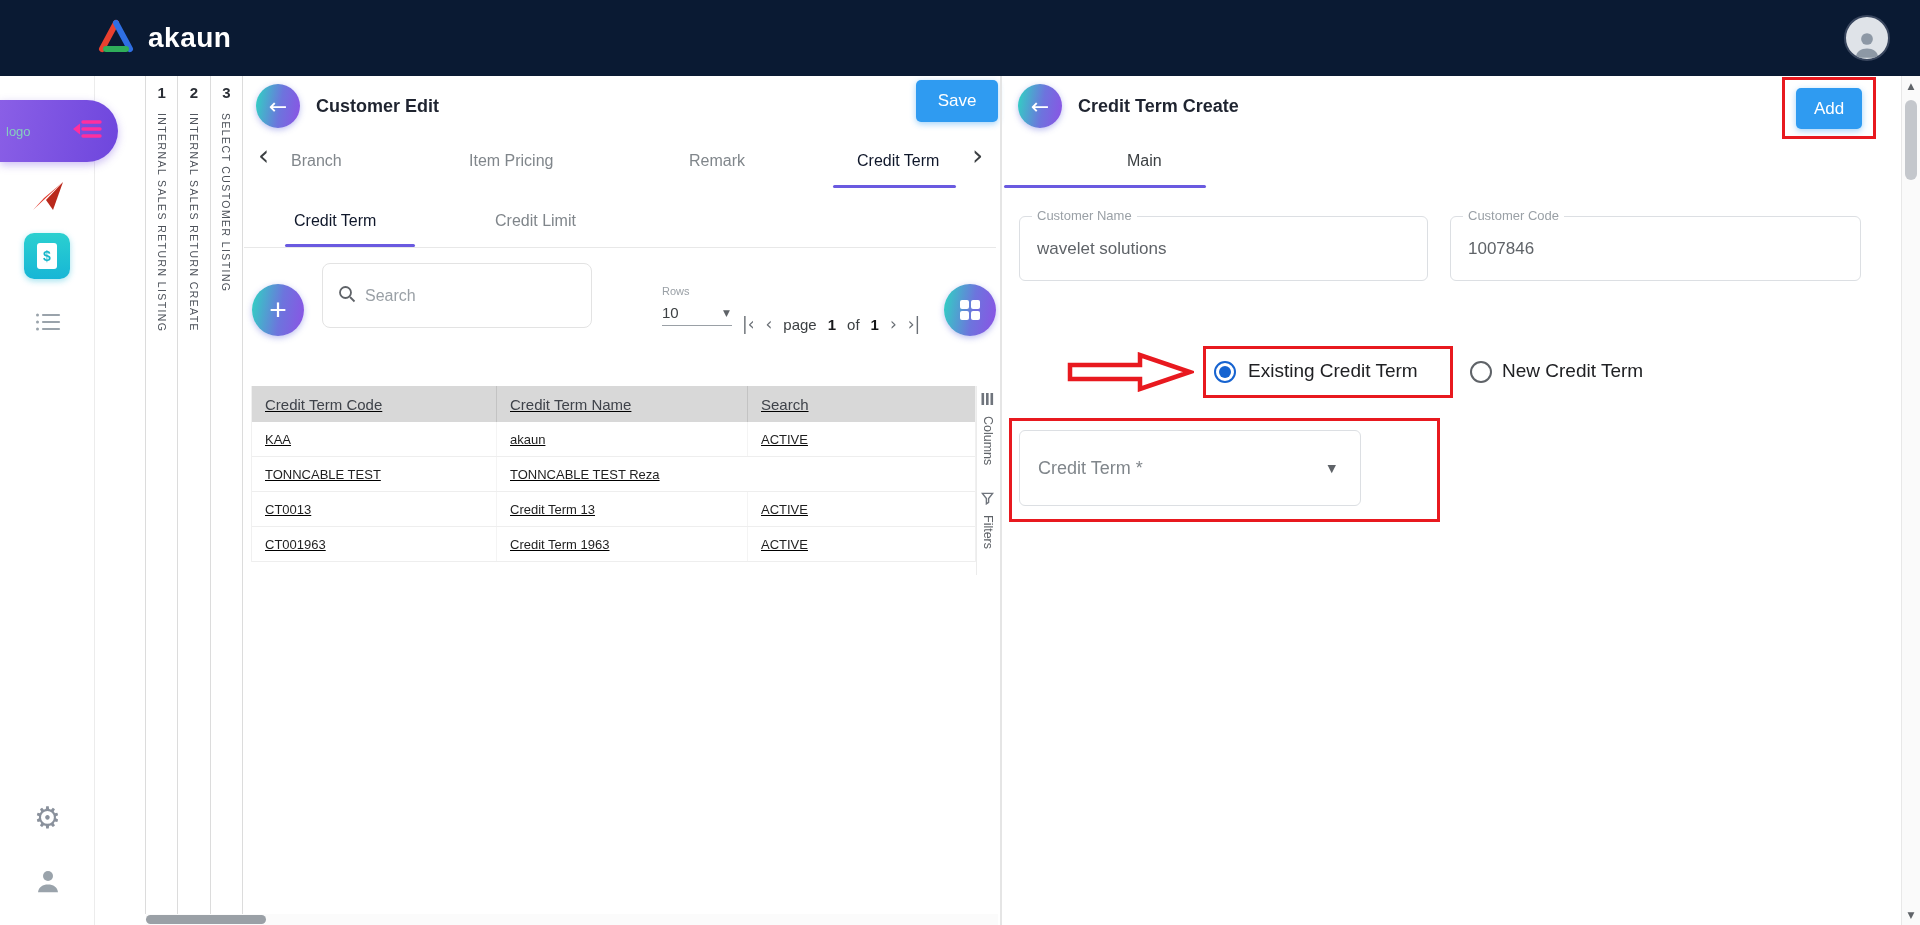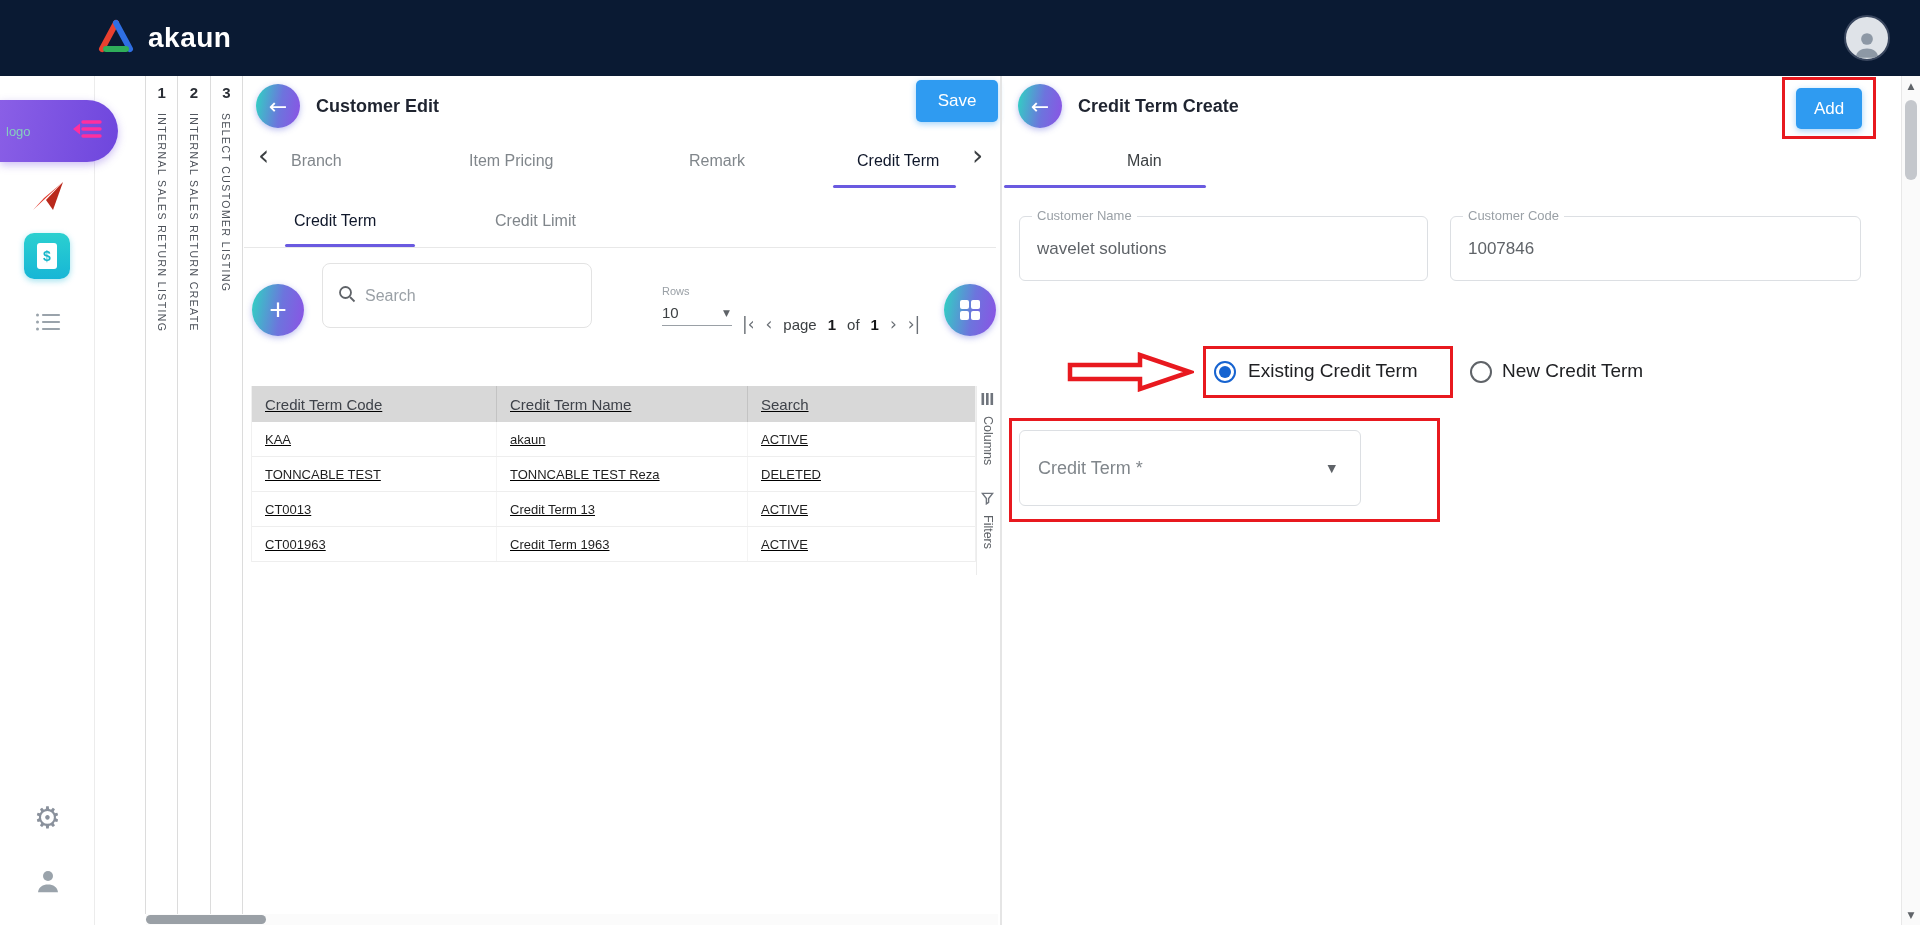--- a/index.html
+++ b/index.html
@@ -274,21 +274,20 @@
     <div class="t-cell">Search</div>
   </div>
   <div class="t-row t-body-row">
     <div class="t-cell">KAA</div>
     <div class="t-cell">akaun</div>
     <div class="t-cell">ACTIVE</div>
   </div>
   <div class="t-row t-body-row">
     <div class="t-cell">TONNCABLE TEST</div>
     <div class="t-cell">TONNCABLE TEST Reza</div>
-    <div class="t-cell">DELETED</div>
   </div>
   <div class="t-row t-body-row">
     <div class="t-cell">CT0013</div>
     <div class="t-cell">Credit Term 13</div>
     <div class="t-cell">ACTIVE</div>
   </div>
   <div class="t-row t-body-row">
     <div class="t-cell">CT001963</div>
     <div class="t-cell">Credit Term 1963</div>
     <div class="t-cell">ACTIVE</div>

